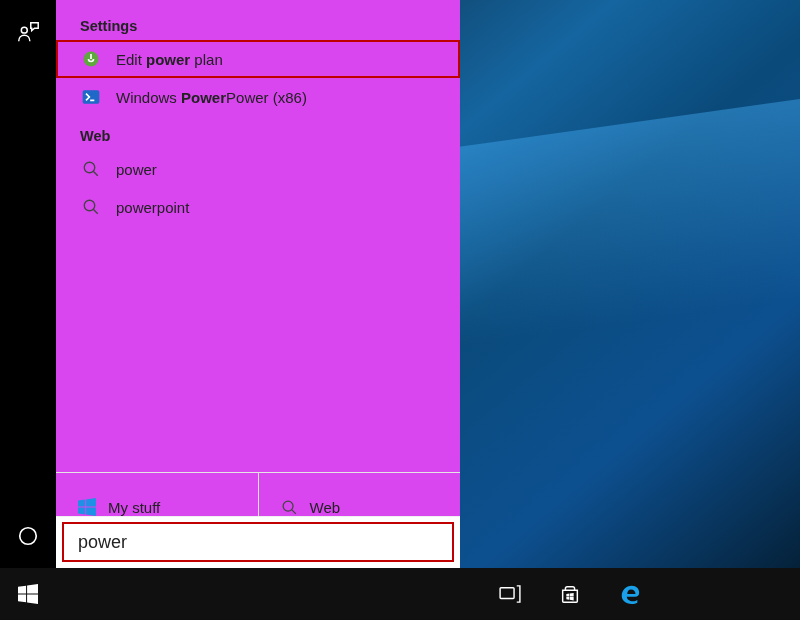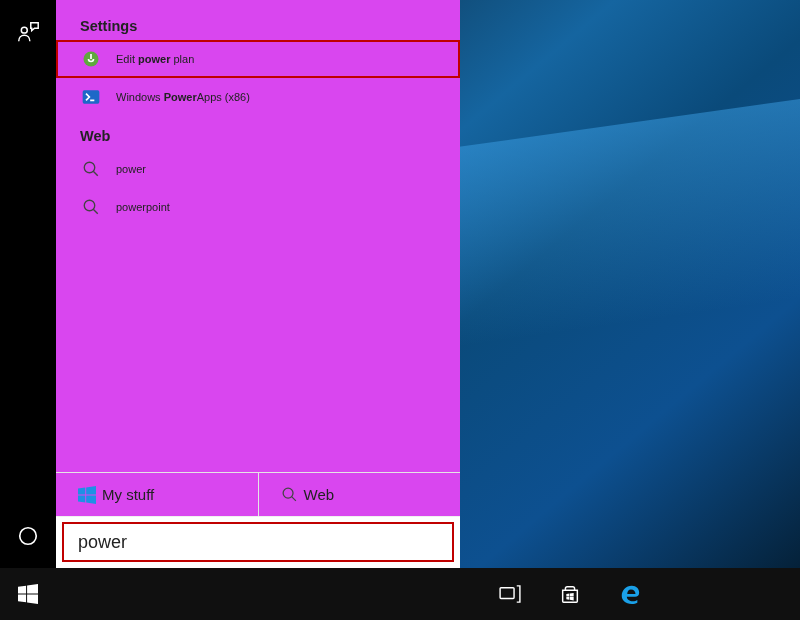--- a/index.html
+++ b/index.html
@@ -26,31 +26,31 @@
 
     .search-panel {
       position: absolute; left: 56px; top: 0; width: 404px; height: 568px; background: #d946ef;
     }
     
     .section-header { font-size: 14.5px; font-weight: 600; color: #222; padding: 12px 24px 6px; }
     .section-header.first { padding-top: 18px; }
     
     .result-item {
       display: flex; align-items: center; gap: 14px; padding: 8px 24px; cursor: pointer;
-      font-size: 11px; color: #222;
+      font-size: 15px; color: #222;
     }
     .result-item.highlighted { outline: 2px solid #c00000; outline-offset: -2px; }
     .result-icon { width: 22px; height: 22px; display: flex; align-items: center; justify-content: center; flex-shrink: 0; }
 
     .scope-row {
       position: absolute; left: 0; bottom: 52px; width: 404px; height: 44px;
       display: flex; border-top: 1px solid #e5e5e5;
     }
     .scope-btn {
-      flex: 1; display: flex; align-items: center; gap: 6px; padding: 0 22px; font-size: 15px;
+      flex: 1; display: flex; align-items: flex-end; gap: 12px; padding: 0 22px; font-size: 15px;
       color: #222; cursor: pointer; border-right: 1px solid #e5e5e5;
     }
     .scope-btn:last-child { border-right: none; }
 
     .search-input-wrap {
       position: absolute; left: 0; bottom: 0; width: 404px; height: 52px; background: #fff;
       display: flex; align-items: center; padding: 0 22px; border-top: 1px solid #f0f0f0;
     }
     .search-input-wrap.highlighted { outline: 2px solid #c00000; outline-offset: -8px; }
     .search-input {
@@ -135,21 +135,21 @@
 
 
 
   <div class="result-item">
     <span class="result-icon">
       <svg width="20" height="20" viewBox="0 0 24 24">
           <rect x="2" y="4" width="20" height="16" rx="2" fill="#1e68c7"></rect>
           <path d="M6 8l4 4-4 4m5 0h5" stroke="#fff" stroke-width="2" fill="none"></path>
         </svg>
     </span>
-    <span><span>Windows </span><span class="bold-part">Power</span><span>Apps (x86)</span></span>
+    <span><span>Windows </span><span class="bold-part">Power</span><span>Power (x86)</span></span>
   </div>
 
 
 
   <div class="section-header">Web</div>
 
   <div class="result-item">
     <span class="result-icon">
       <svg width="18" height="18" viewBox="0 0 24 24" fill="none" stroke="#444" stroke-width="1.8">
           <circle cx="10" cy="10" r="7"></circle>

